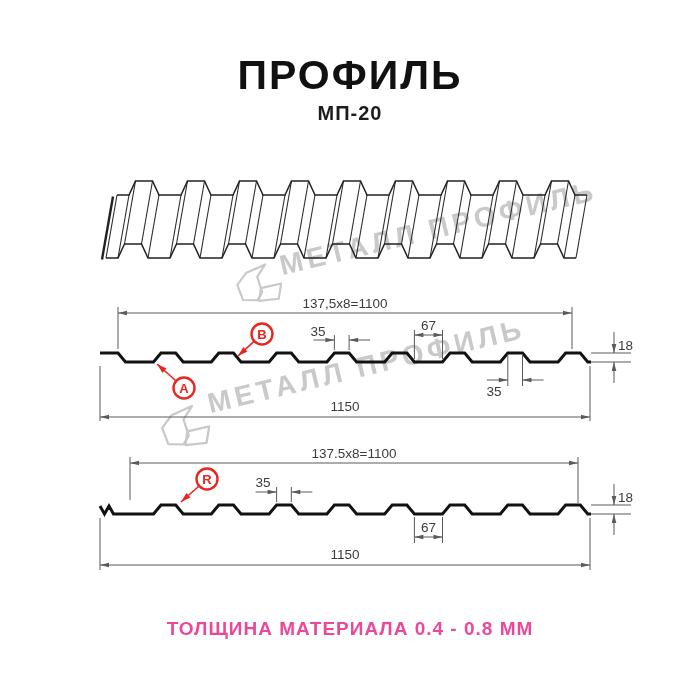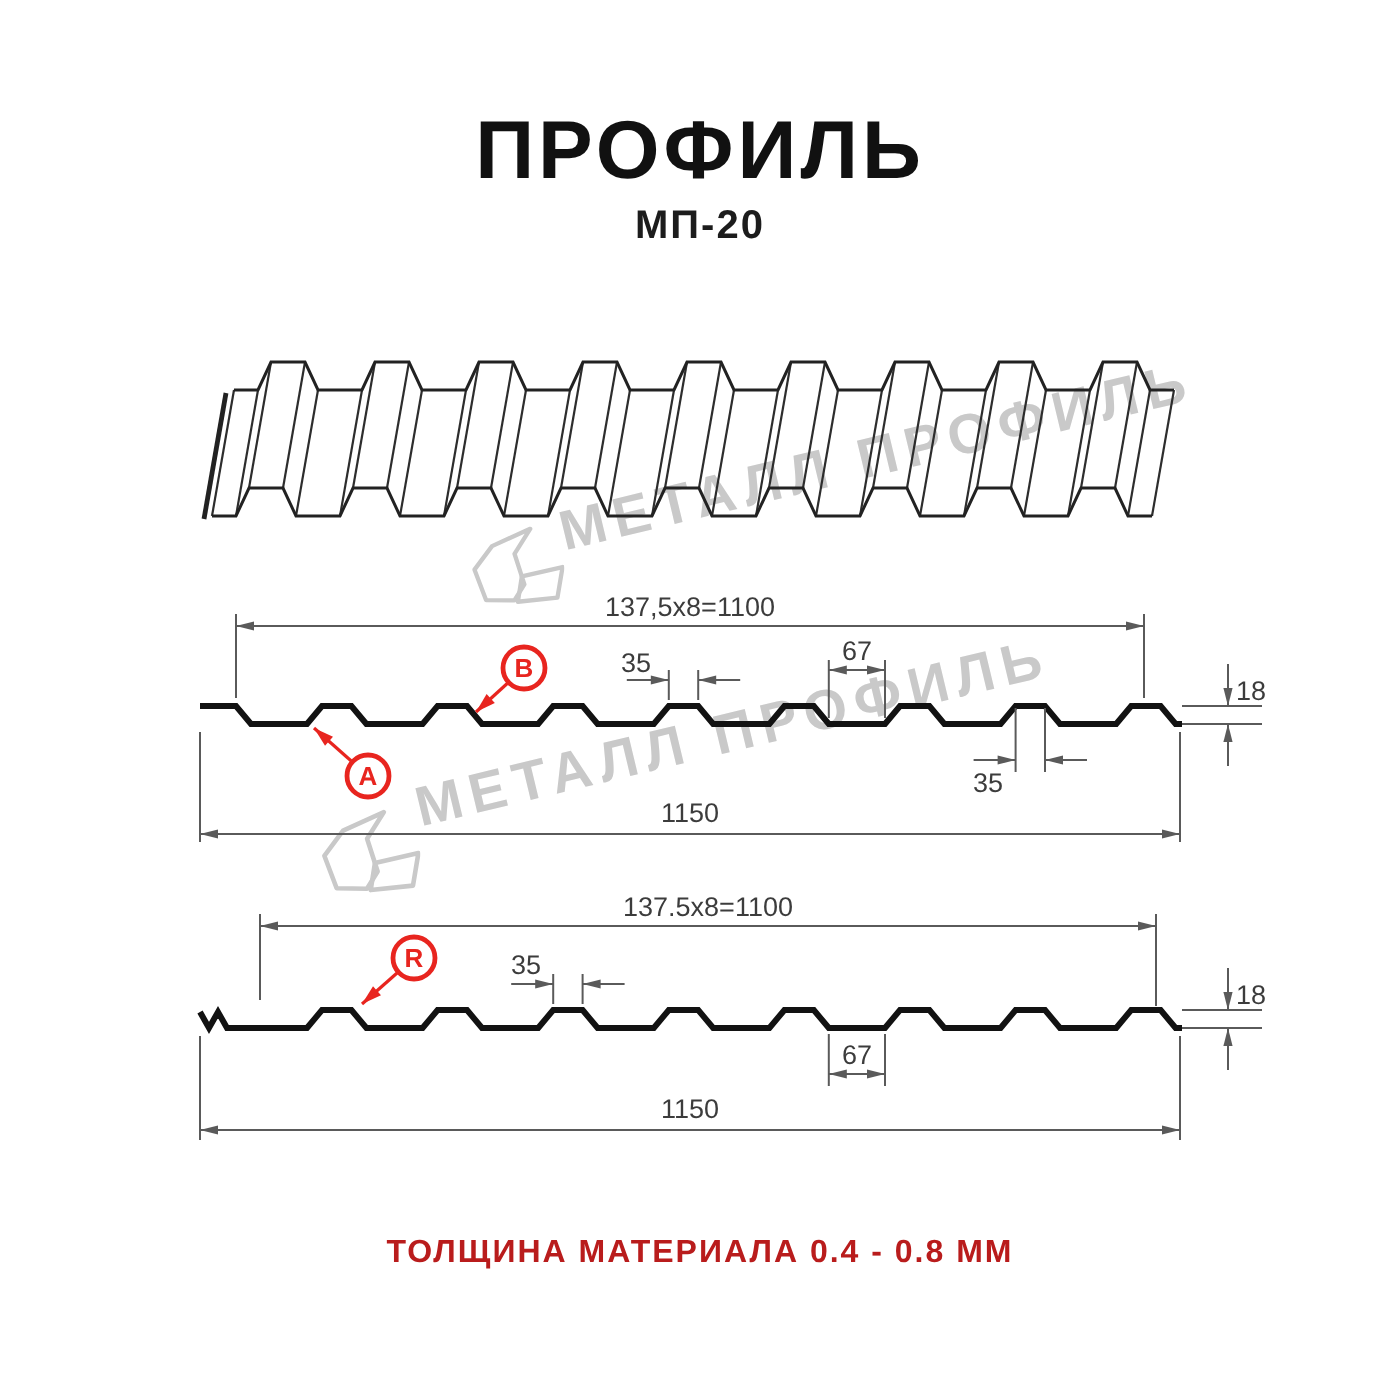--- a/index.html
+++ b/index.html
@@ -3,21 +3,21 @@
 <meta charset="utf-8">
 <style>
   html,body{margin:0;padding:0;background:#ffffff;}
   .page{position:relative;width:700px;height:700px;background:#ffffff;overflow:hidden;
         font-family:"Liberation Sans",sans-serif;}
   .title{position:absolute;left:0;top:52px;width:700px;text-align:center;
          font-size:41px;font-weight:700;letter-spacing:2px;color:#111;z-index:3;}
   .subtitle{position:absolute;left:0;top:102px;width:700px;text-align:center;
          font-size:20px;font-weight:700;letter-spacing:1px;color:#1c1c1c;z-index:3;}
   .footer{position:absolute;left:0;top:618px;width:700px;text-align:center;
-         font-size:16px;font-weight:700;letter-spacing:1px;color:#b91c1c;z-index:3;}
+         font-size:19px;font-weight:700;letter-spacing:1px;color:#ec4899;z-index:3;}
   .wm{position:absolute;z-index:1;white-space:nowrap;}
   .wm-text{display:inline-block;font-size:28px;font-weight:700;letter-spacing:4px;
          color:#c9c9c9;transform:rotate(-13.5deg);transform-origin:left bottom;}
   .wm1{left:284px;top:250px;}
   .wm2{left:212px;top:388px;}
   .wm-logo{position:absolute;z-index:1;}
   .wm-logo1{left:224px;top:260px;}
   .wm-logo2{left:148px;top:402px;}
   #drawing{position:absolute;left:0;top:0;z-index:2;}
   #drawing text{font-family:"Liberation Sans",sans-serif;}

